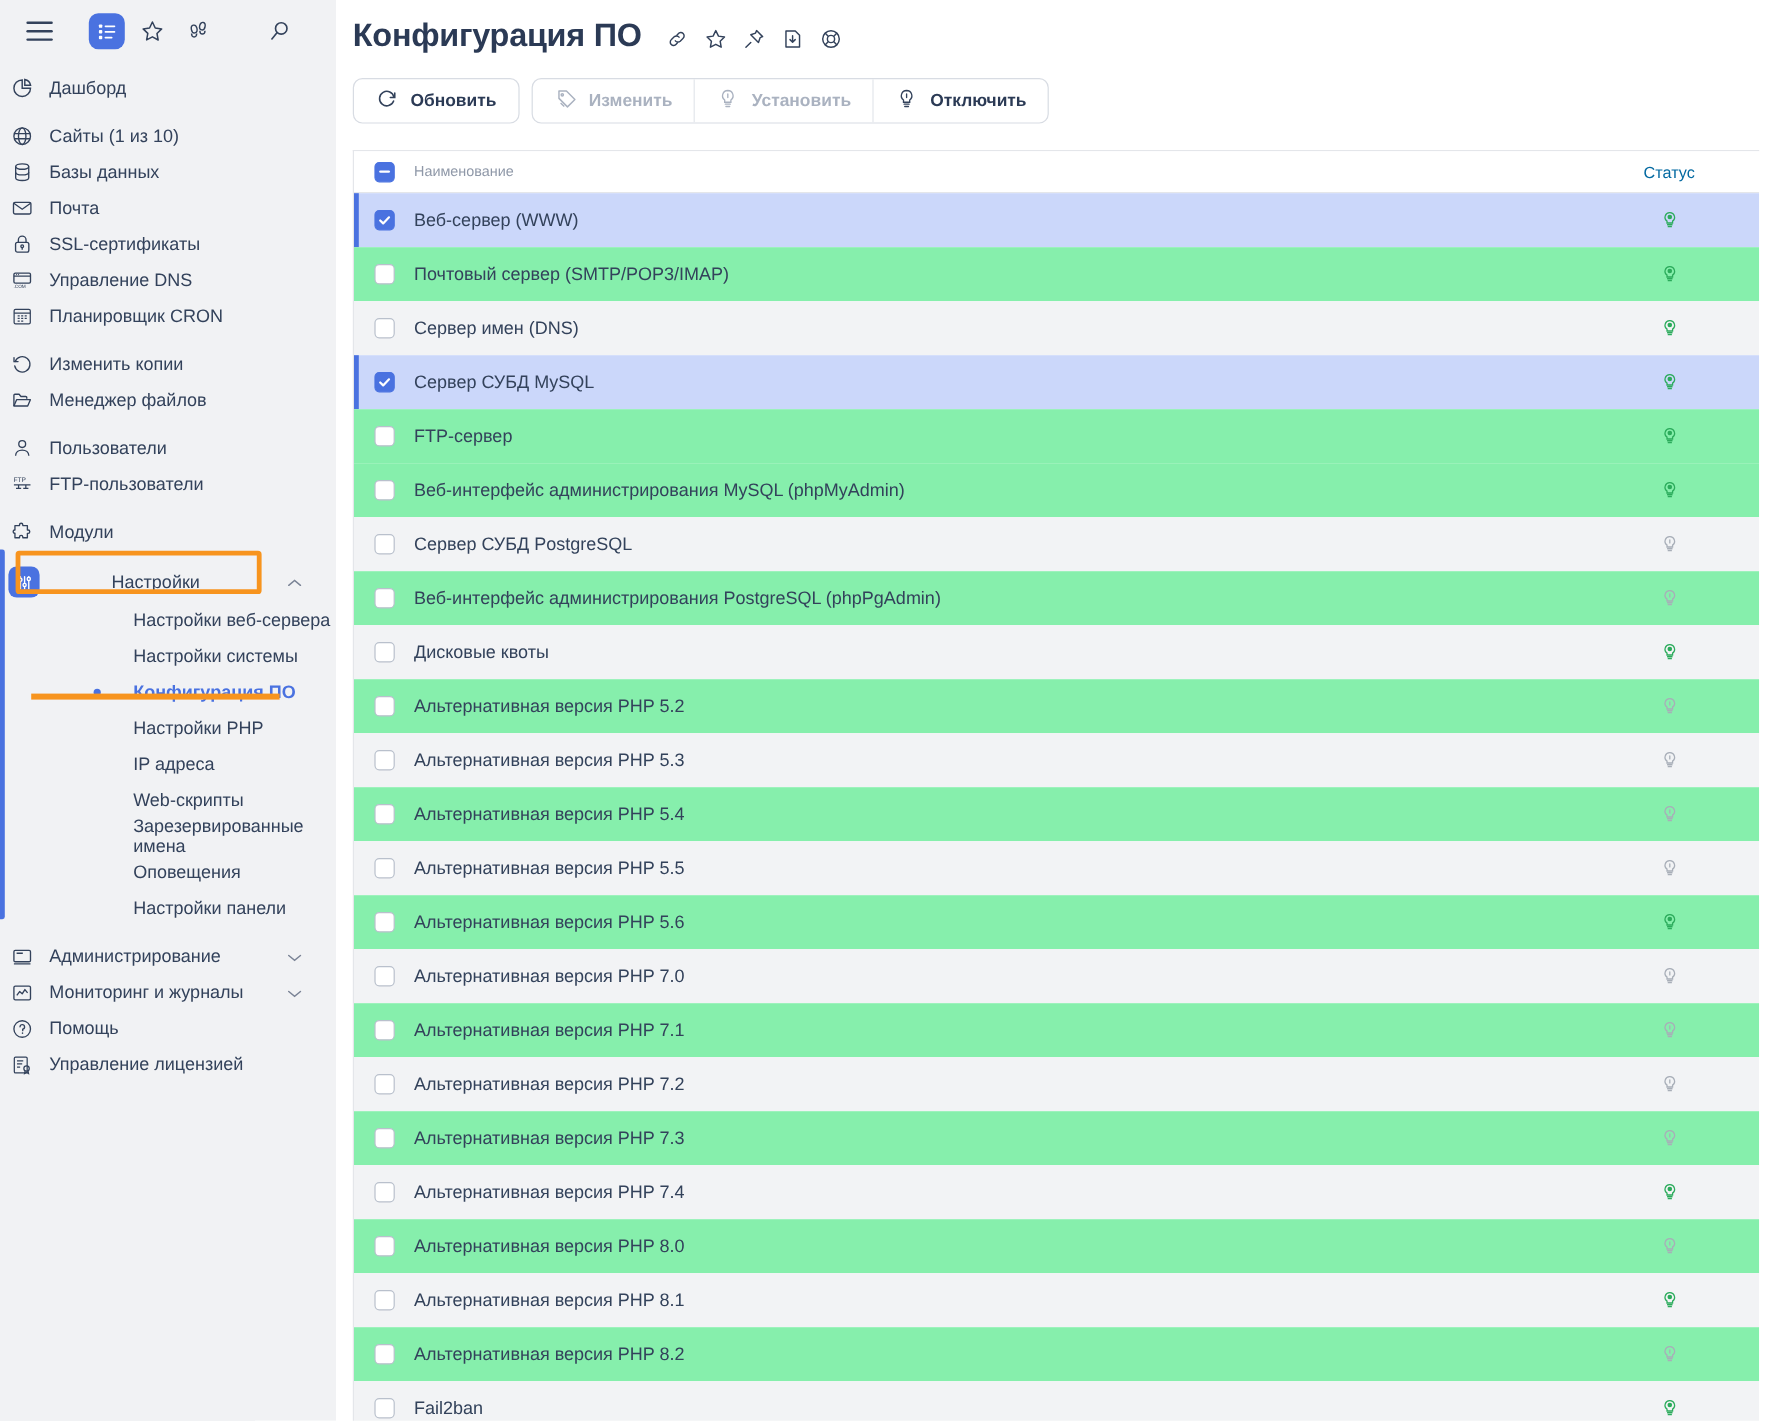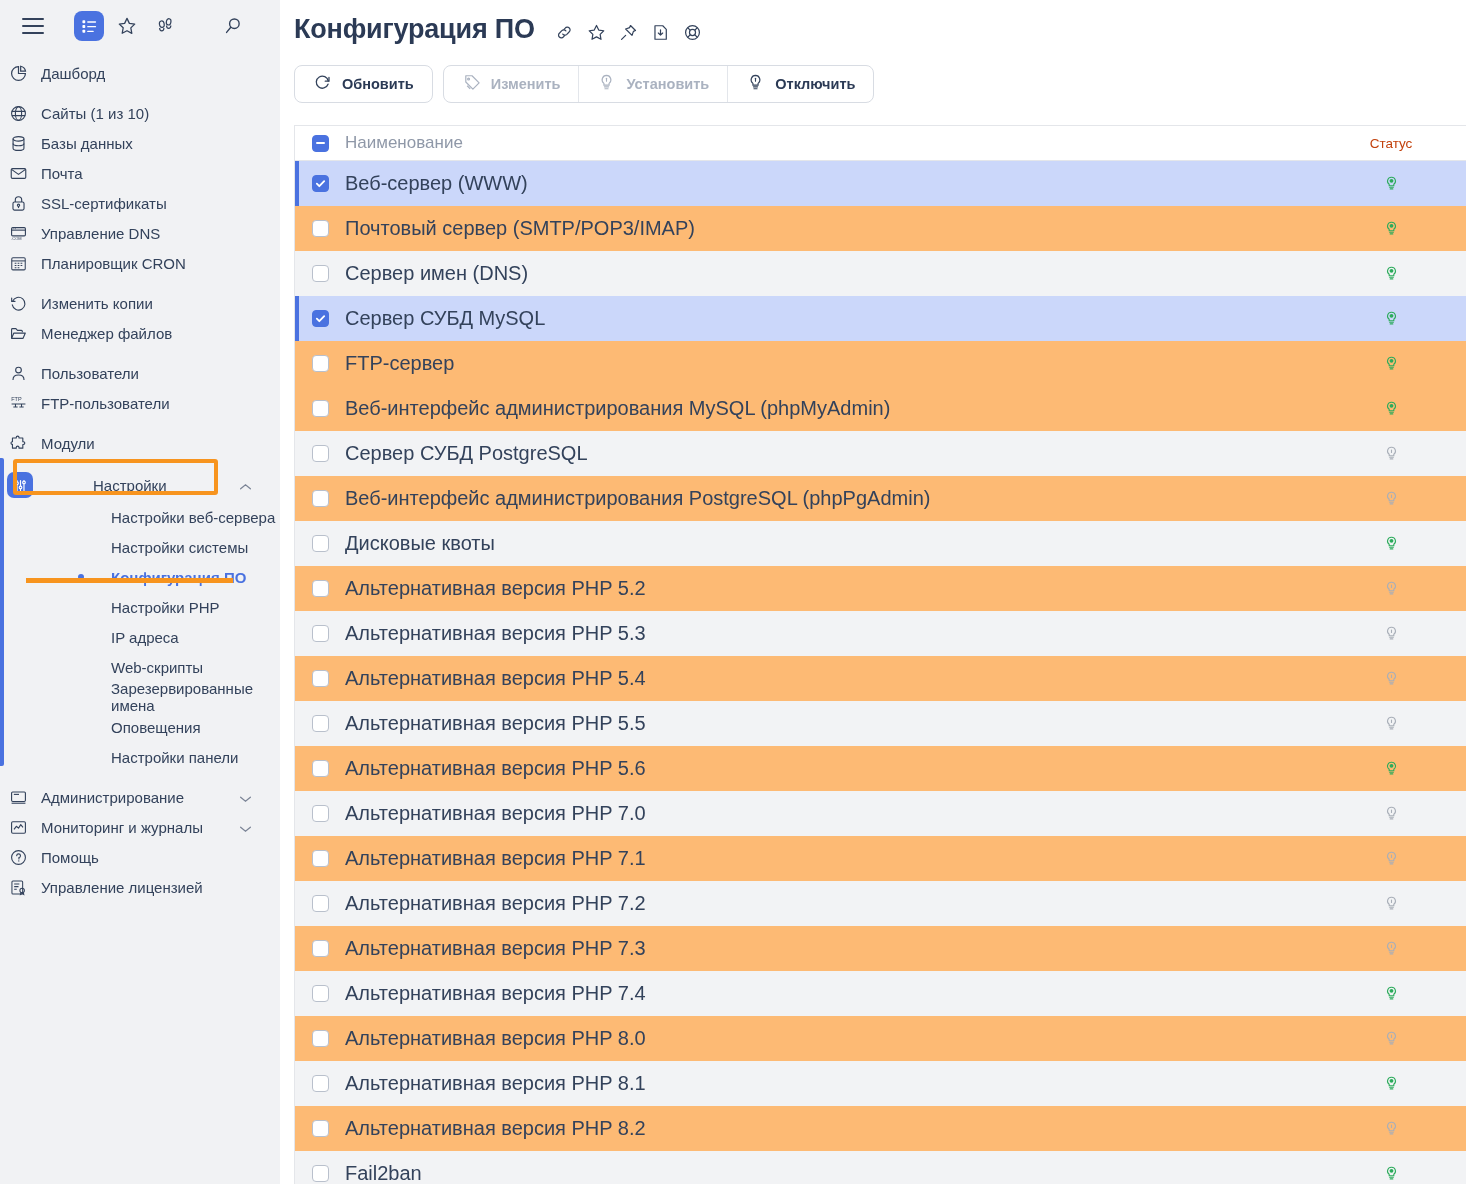--- a/index.html
+++ b/index.html
@@ -131,40 +131,40 @@
     height: 1100px;
     overflow: hidden;
   }
   .thead {
     display: flex; align-items: center;
     height: 35px;
     border-bottom: 1px solid #e4e6ea;
     background: #fff;
     padding-left: 17px;
   }
-  .th-name { font-size: 17px; color: #8f98a8; margin-left: 16px; }
+  .th-name { font-size: 12px; color: #8f98a8; margin-left: 16px; }
   .th-status {
     margin-left: auto; width: 150px; text-align: center;
-    font-size: 13.5px; color: #c2410c;
+    font-size: 13.5px; color: #0369a1;
   }
   .trow {
     display: flex; align-items: center;
     height: 45px;
     padding-left: 17px;
     position: relative;
     cursor: pointer;
-    background: #fdba74;
+    background: #86efac;
   }
   .trow.alt { background: #f2f3f5; }
   .trow.sel { background: #cbd7fa; }
   .trow.sel::before {
     content: ""; position: absolute; left: 0; top: 0; bottom: 0; width: 4px;
     background: #4a72e0;
   }
-  .tname { font-size: 20px; color: #33425b; margin-left: 16px; white-space: nowrap; }
+  .tname { font-size: 15px; color: #33425b; margin-left: 16px; white-space: nowrap; }
   .tstatus { margin-left: auto; width: 150px; display: flex; align-items: center; justify-content: center; }
 
   
   .cb {
     width: 17px; height: 17px; border-radius: 4px;
     border: 1.5px solid #b9c0cc; background: #fff;
     display: inline-flex; align-items: center; justify-content: center;
     flex: 0 0 17px;
   }
   .cb.checked { background: #4a72e0; border-color: #4a72e0; }

